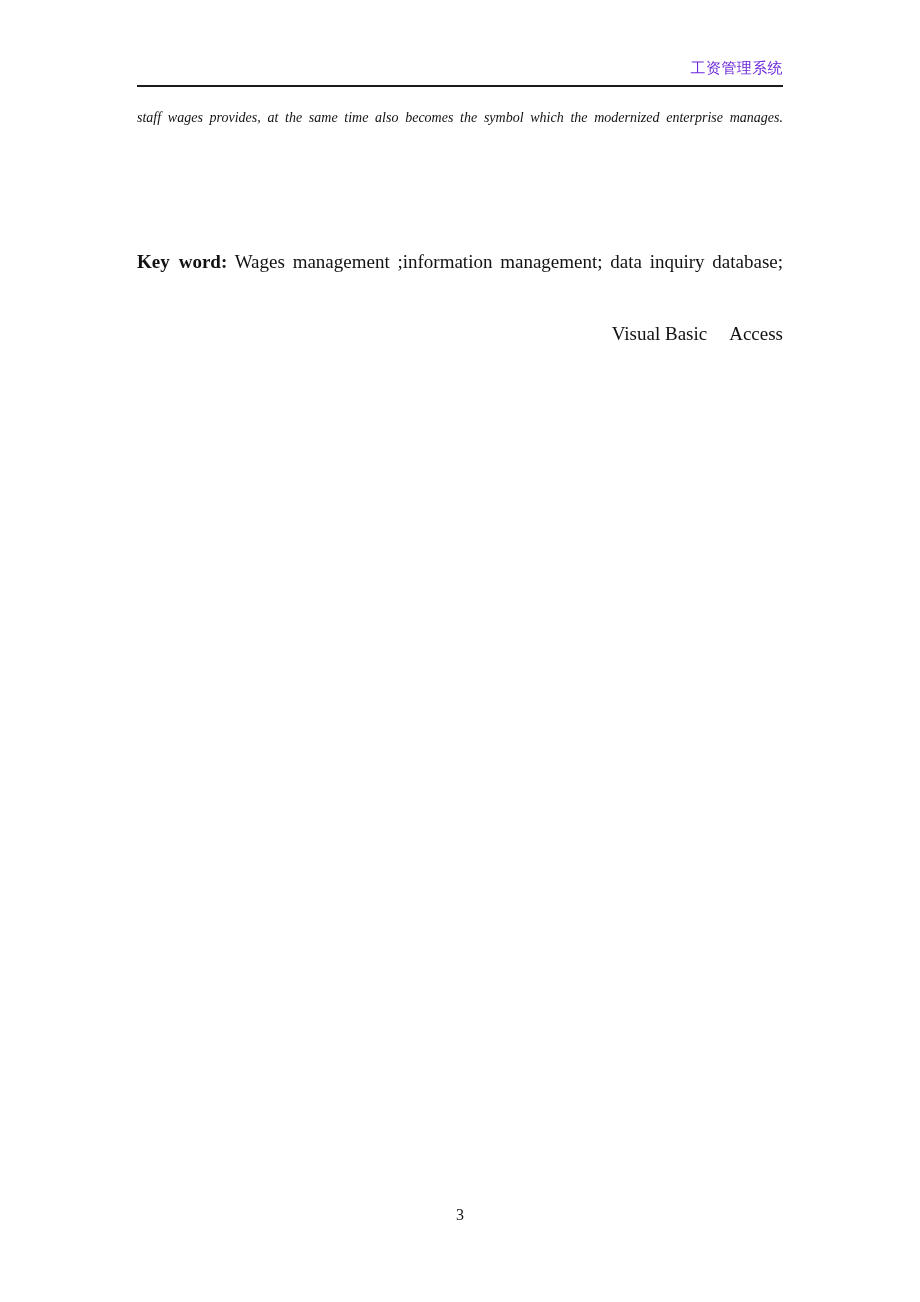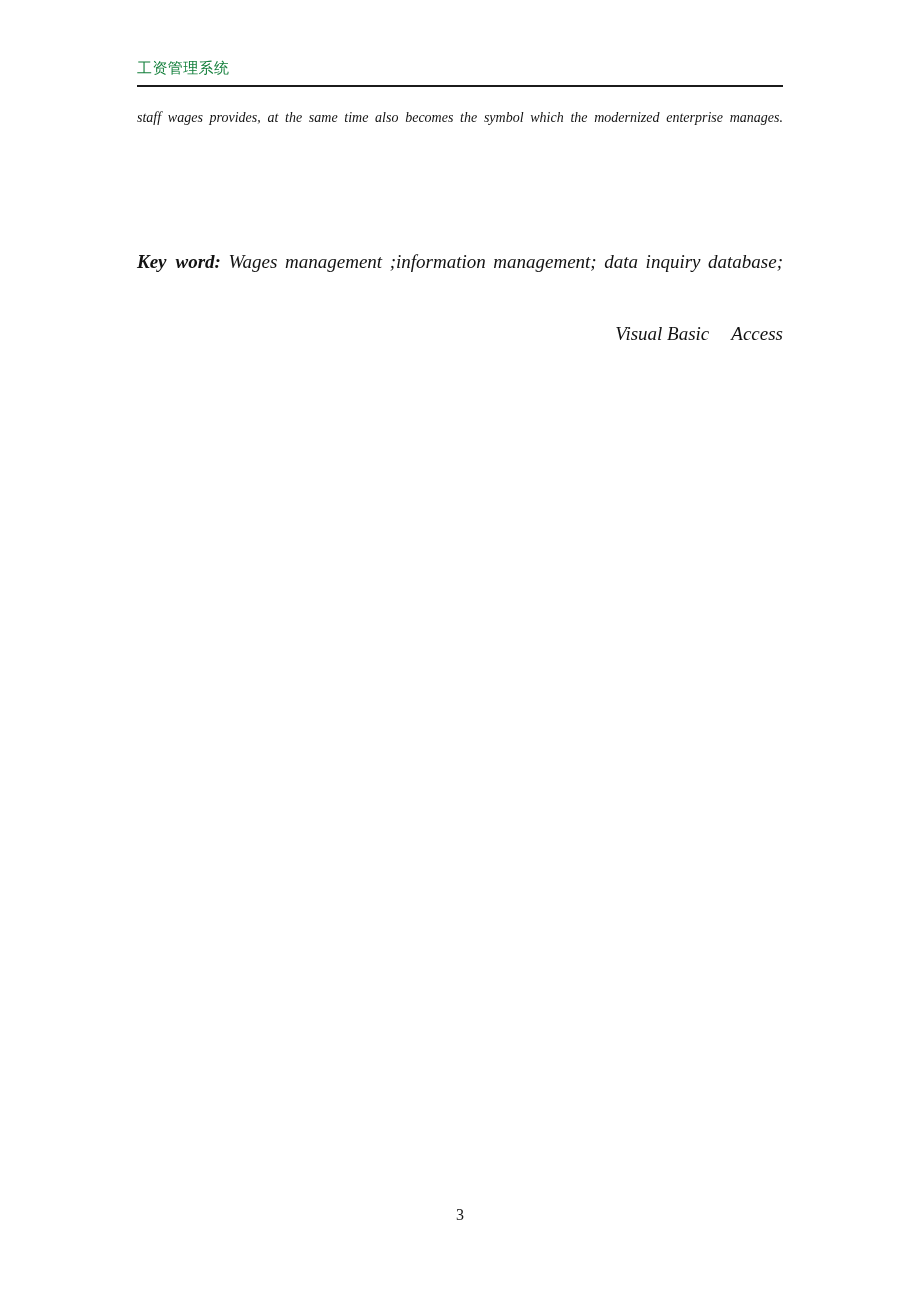--- a/index.html
+++ b/index.html
@@ -22,26 +22,26 @@
   
   .page-header {
     position: absolute;
     left: 137px;
     top: 58px;
     width: 646px;
   }
 
   .page-header-title {
     display: block;
-    text-align: left;
+    text-align: right;
     font-family: "DejaVu Serif", "Liberation Serif", serif;
     font-size: 15px;
     line-height: 20px;
     letter-spacing: 0.4px;
-    color: #15803d;
+    color: #6d28d9;
     white-space: nowrap;
   }
 
   .page-header-rule {
     position: absolute;
     left: 137px;
     top: 85px;
     width: 646px;
     height: 0;
     border-top: 2px solid #1b1b1b;
@@ -76,21 +76,20 @@
     height: 72px;
   }
 
   .keyword-paragraph {
     margin: 0;
     font-size: 19px;
     line-height: 36px;
     text-align: justify;
     text-justify: inter-word;
     color: #121212;
-    font-style: italic;
   }
 
   .keyword-paragraph::after {
     content: "";
     display: inline-block;
     width: 100%;
   }
 
   .keyword-label {
     font-weight: bold;

